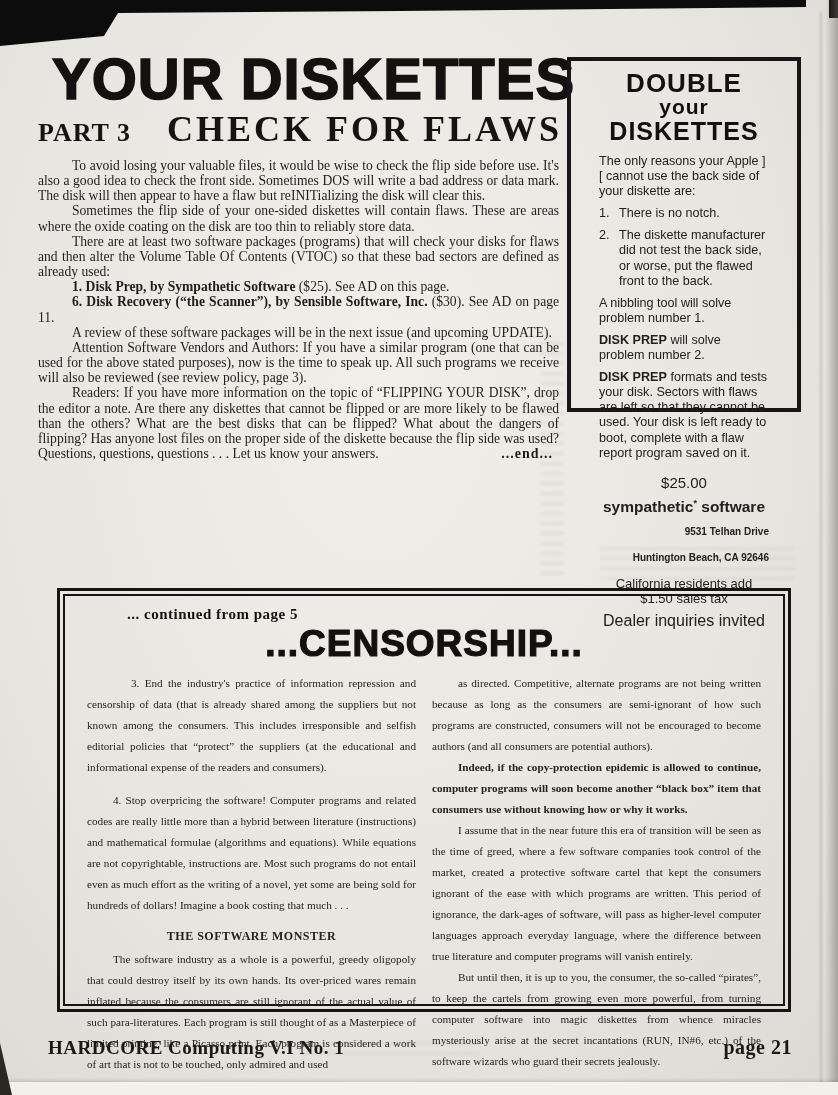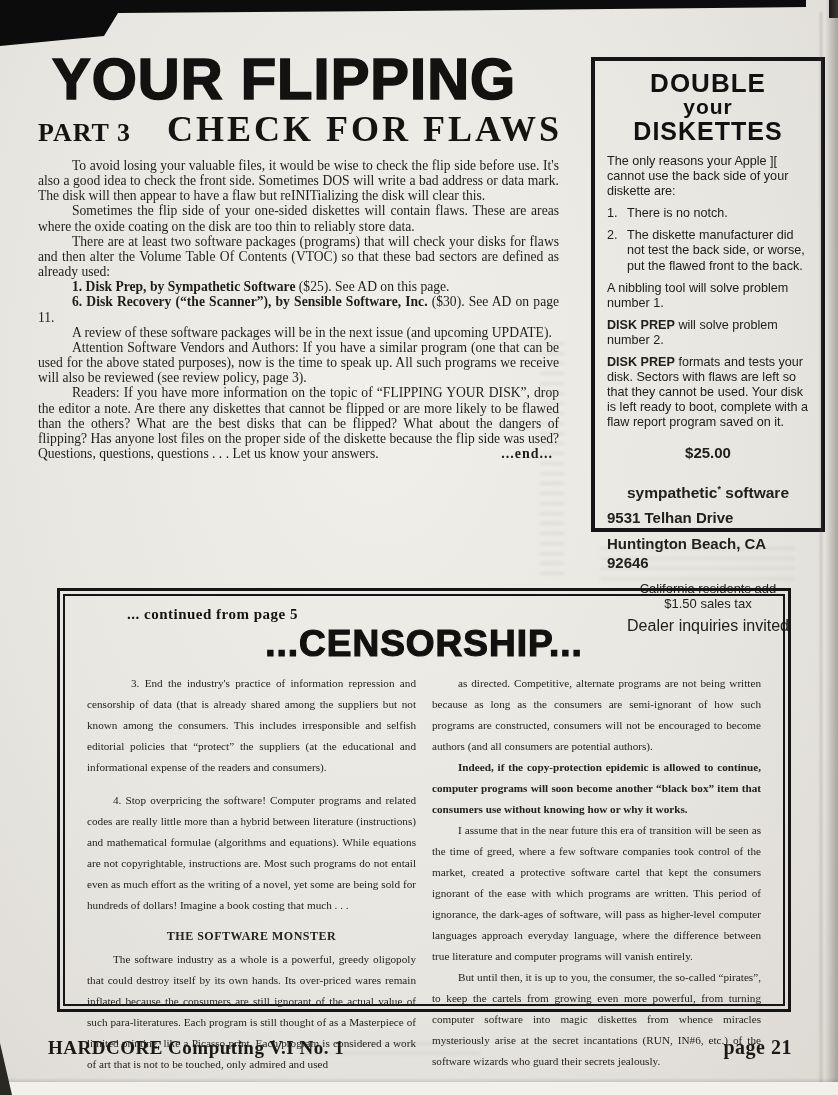--- a/index.html
+++ b/index.html
@@ -55,38 +55,38 @@
   .article-body p{margin:0;text-indent:34px;}
   .article-body p.bold-par{font-weight:normal;}
   .article-body p.item .lead{font-weight:bold;}
   .end-marker{
     text-align:right;font-weight:bold;font-size:14px;letter-spacing:1px;
     margin-top:-15.15px;padding-right:6px;
   }
 
   
   .ad-box{
-    position:absolute;left:591px;top:57px;width:234px;height:475px;
-    border:4px solid #161616;box-sizing:border-box;padding:9px 12px 6px;
+    position:absolute;left:567px;top:57px;width:234px;height:355px;
+    border:4px solid #161616;box-sizing:border-box;padding:9px 28px 6px;
     font-family:"Liberation Sans", sans-serif;color:#22201d;
   }
   .ad-title{text-align:center;font-weight:bold;color:#111;letter-spacing:1px;}
   .ad-title .l1{font-size:26px;line-height:26px;}
   .ad-title .l2{font-size:21px;line-height:22px;}
   .ad-title .l3{font-size:25px;line-height:26px;}
   .ad-body{font-size:12.6px;line-height:15.1px;margin-top:10px;}
   .ad-body p{margin:7px 0;}
   .ad-item{display:flex;gap:7px;margin:7px 0;}
   .ad-item .num{width:13px;flex:none;}
   .ad-item .itxt{flex:1;}
   .bold-lead{font-weight:bold;}
-  .ad-price{text-align:center;font-weight:bold;font-size:15px;margin:14px 0 21px;}
+  .ad-price{text-align:center;font-weight:normal;font-size:15px;margin:14px 0 5px;}
   .ad-company{text-align:center;font-weight:bold;font-size:15.5px;line-height:17px;}
   .ad-company sup{font-size:9px;}
-  .ad-addr{text-align:left;font-weight:bold;font-size:15px;line-height:19px;margin:0;}
+  .ad-addr{text-align:right;font-weight:bold;font-size:10px;line-height:19px;margin:0;}
   .ad-tax{text-align:center;font-size:13px;line-height:15px;margin-top:9px;}
   .ad-dealer{text-align:center;font-size:16px;margin-top:7px;}
 
   
   .cen-box{
     position:absolute;left:57px;top:588px;width:734px;height:424px;
     border:3px solid #151515;box-sizing:border-box;
   }
   .cen-inner{
     position:absolute;inset:3px;border:2px solid #151515;box-sizing:border-box;
@@ -125,21 +125,21 @@
     font-weight:bold;color:#1b1916;
   }
   .footer-left{font-size:19px;letter-spacing:.5px;}
   .footer-right{font-size:20px;letter-spacing:.5px;}
 </style>
 </head>
 <body>
 
 <div class="paper">
 
-  <h1 class="main-title">YOUR FLIPPING</h1>
+  <h1 class="main-title">YOUR DISKETTES</h1>
   <div class="subtitle-row">
     <span class="part-label">PART 3</span>
     <span class="flaws-label">CHECK FOR FLAWS</span>
   </div>
 
   <section class="article-body">
     <p>To avoid losing your valuable files, it would be wise to check the flip side before use. It's also a good idea to check the front side. Sometimes DOS will write a bad address or data mark. The disk will then appear to have a flaw but reINITializing the disk will clear this.</p>
     <p>Sometimes the flip side of your one-sided diskettes will contain flaws. These are areas where the oxide coating on the disk are too thin to reliably store data.</p>
     <p>There are at least two software packages (programs) that will check your disks for flaws and then alter the Volume Table Of Contents (VTOC) so that these bad sectors are defined as already used:</p>
     <p class="item"><span class="lead">1. Disk Prep, by Sympathetic Software</span><span> ($25). See AD on this page.</span></p>

